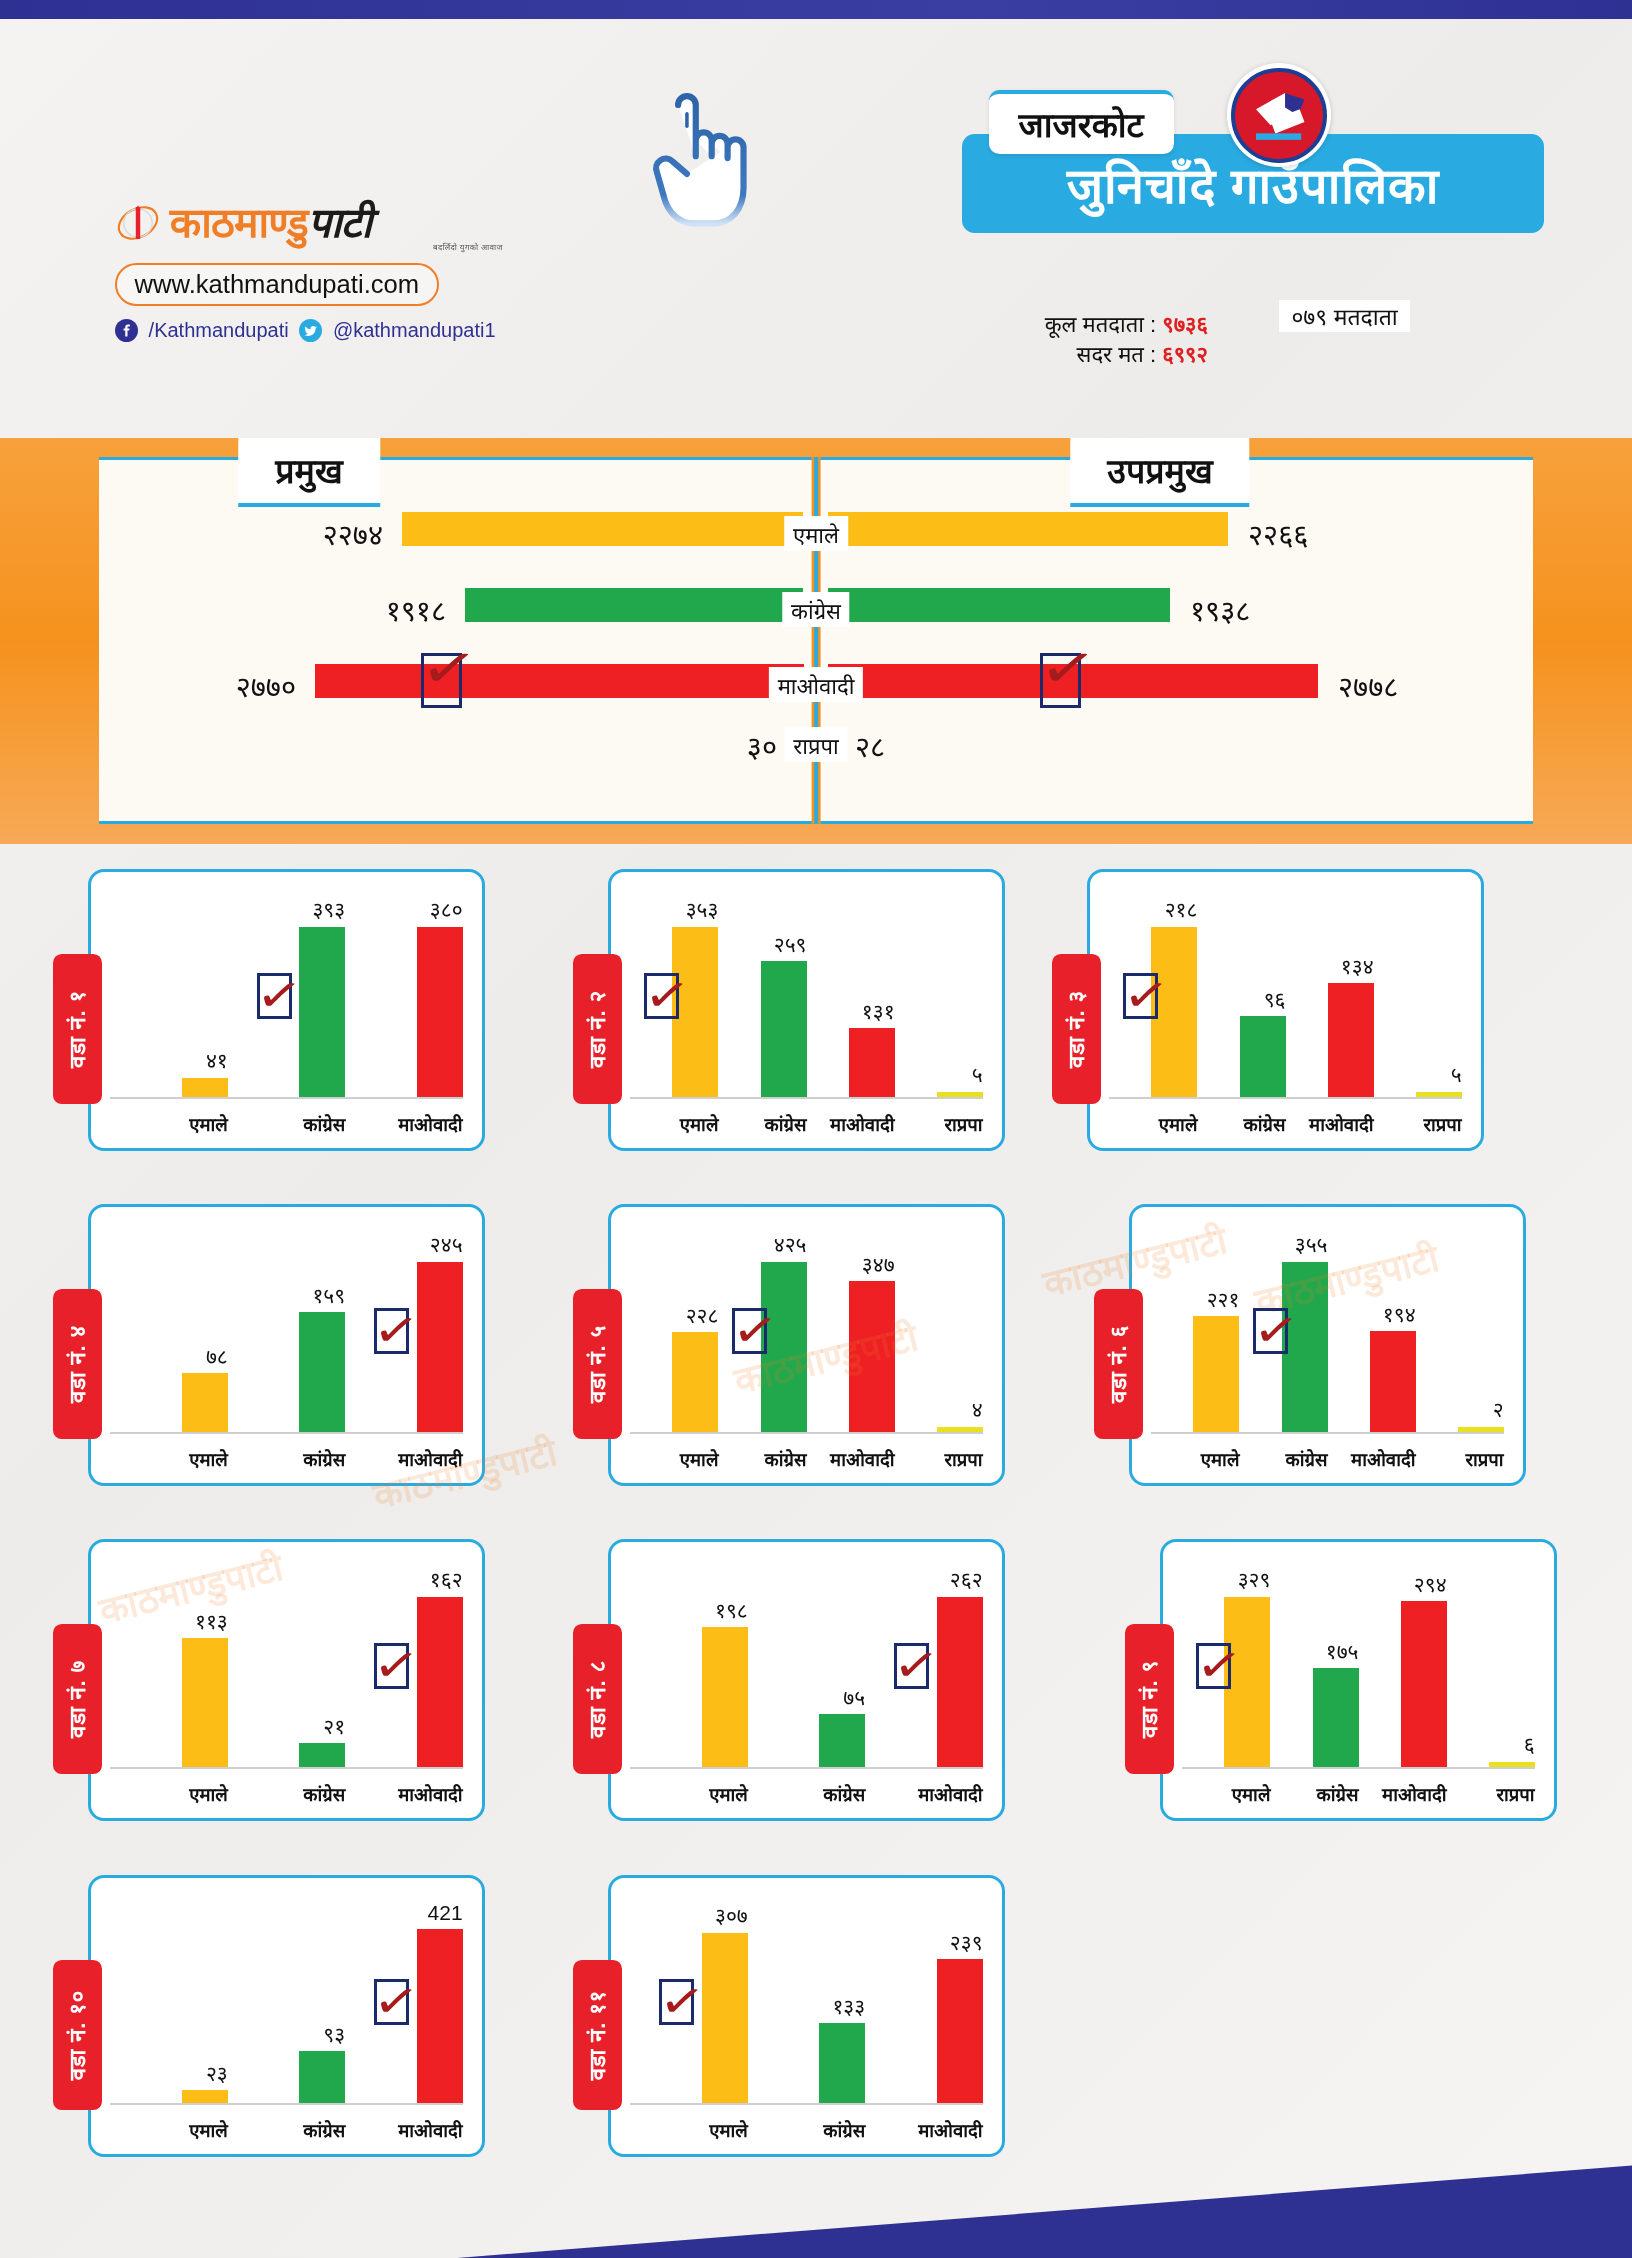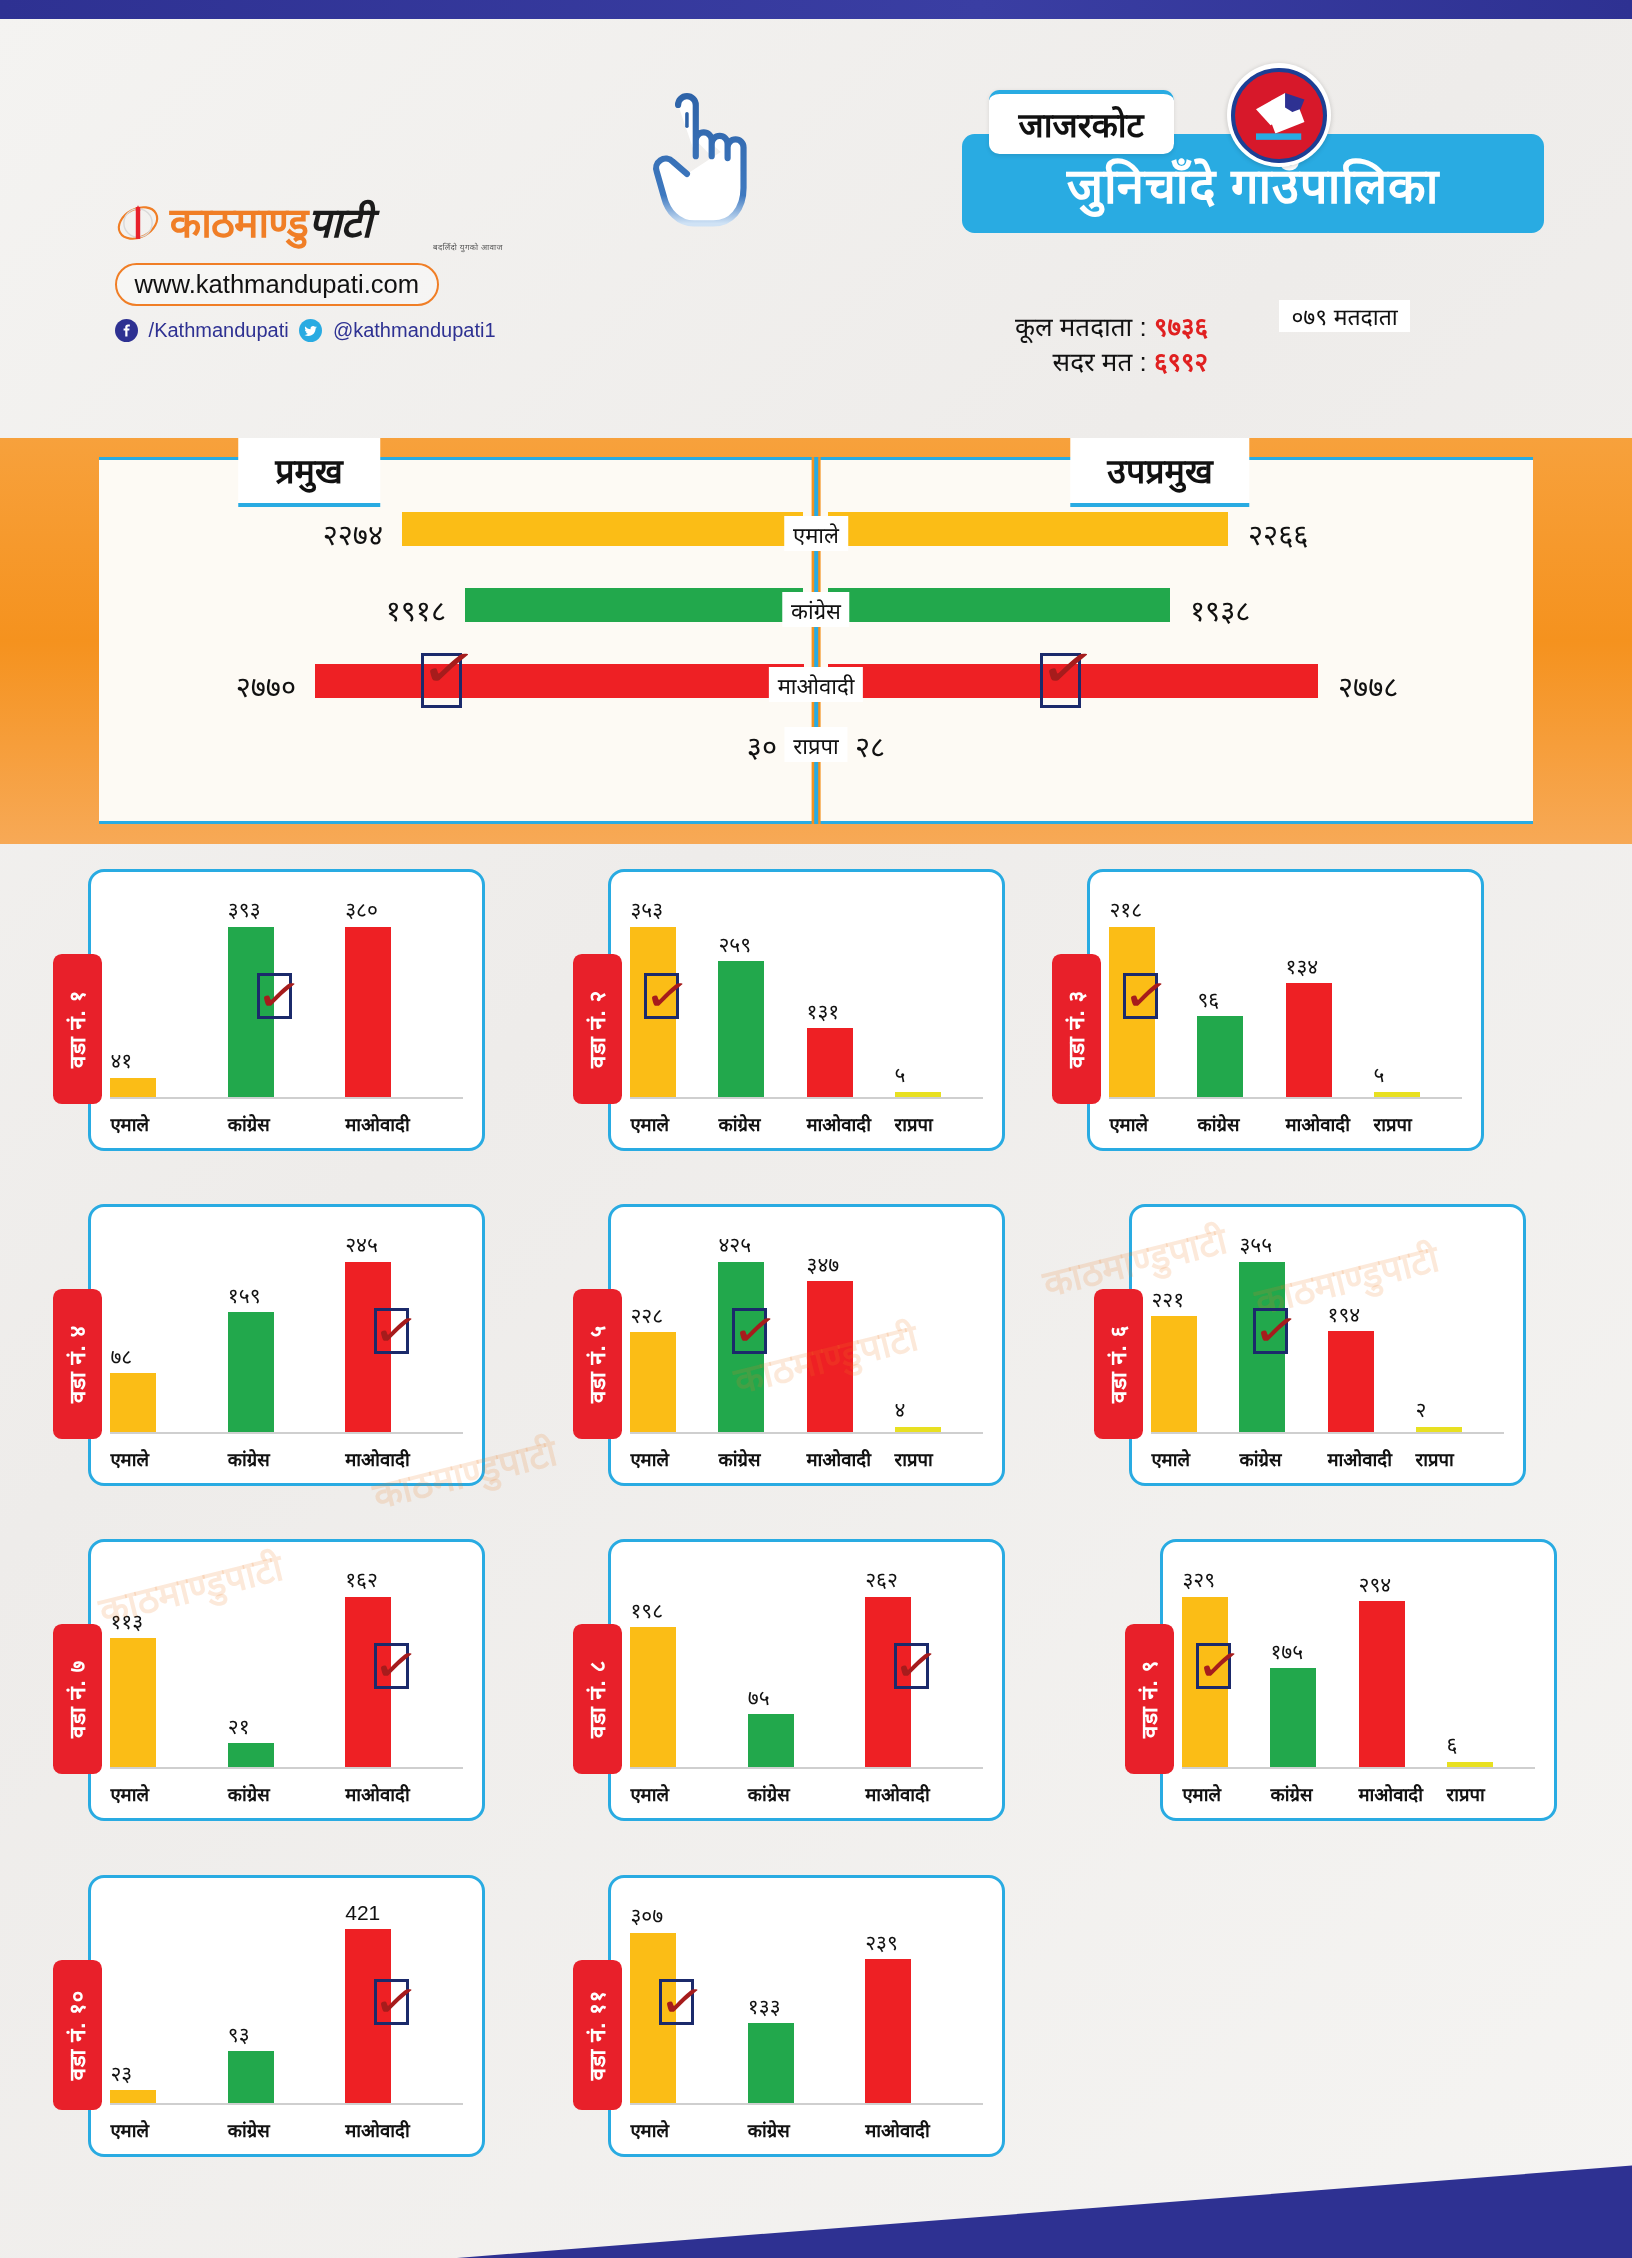--- a/index.html
+++ b/index.html
@@ -73,21 +73,21 @@
   .muni-name { color:#fff; font-size:49px; font-weight:bold; letter-spacing:0.9px; white-space:nowrap;}
   .ec-logo {
     position:absolute; left:265px; top:0px; width:104px; height:104px; z-index:5;
     border-radius:50%; background:#fff; padding:4.4px;
     box-shadow:0 0.9px 5.3px rgba(0,0,0,.18);
   }
   .ec-inner { width:100%;height:100%;border-radius:50%;background:#d7182a;position:relative;overflow:hidden;
      border:4.4px solid #1c3f94;}
 
   .votes-lines { position:absolute; left:873px; top:291px; width:335px; text-align:right; line-height:1.35;}
-  .votes-lines div { font-size:26px; color:#111; white-space:nowrap;}
+  .votes-lines div { font-size:22px; color:#111; white-space:nowrap;}
   .votes-lines .num { color:#e02020; font-weight:bold; }
 
   .voter-card {
     position:absolute; left:1262px; top:298px; width:282px; height:71px;
     background:#fff; border:3.5px solid #29abe2; border-radius:14px;
     display:flex; align-items:center; justify-content:center;
   }
   .voter-card .big { font-size:41px; font-weight:bold; color:#2e3192; letter-spacing:0.9px; }
   .voter-card-label {
     position:absolute; left:1279px; top:281px; background:#fff; padding:0 12.4px;
@@ -142,21 +142,21 @@
     background:#e8202a; border-radius:8.8px; color:#fff;
     display:flex; align-items:center; justify-content:center;
   }
   .ward-tab span {
     writing-mode:vertical-rl; transform:rotate(180deg);
     font-size:22px; font-weight:bold; white-space:nowrap; letter-spacing:0.9px;
   }
   .plot { position:absolute; left:19.4px; top:23px; right:19.4px; bottom:49px; }
   .axis { position:absolute; left:0; right:0; bottom:0; height:1.8px; background:#cfcfcf; }
   .bars { position:absolute; left:0; right:0; bottom:1.8px; top:0; display:flex; align-items:flex-end; }
-  .bslot { flex:1; display:flex; flex-direction:column; align-items:flex-start; justify-content:flex-end; position:relative; height:100%;}
+  .bslot { flex:1; display:flex; flex-direction:column; align-items:flex-end; justify-content:flex-end; position:relative; height:100%;}
   .bar { width:46px; }
   .bval { font-size:21px; color:#111; margin-bottom:3.5px; white-space:nowrap; }
   .blabel { position:absolute; bottom:-39px; font-size:18.5px; font-weight:bold; color:#111; white-space:nowrap; }
   .ward-tick { position:absolute; width:35px; height:46px; border:3.5px solid #1b2a6b; z-index:5; }
   .ward-tickmark { position:absolute; z-index:6; color:#a61c1c; font-size:46px; line-height:1; font-weight:bold;
       transform:scaleX(1.2) rotate(6deg); }
 
   
   .wm { position:absolute; font-size:37px; color:rgba(240,126,38,.17); font-weight:bold;
      transform:rotate(-14deg); pointer-events:none; white-space:nowrap; z-index:1;}

